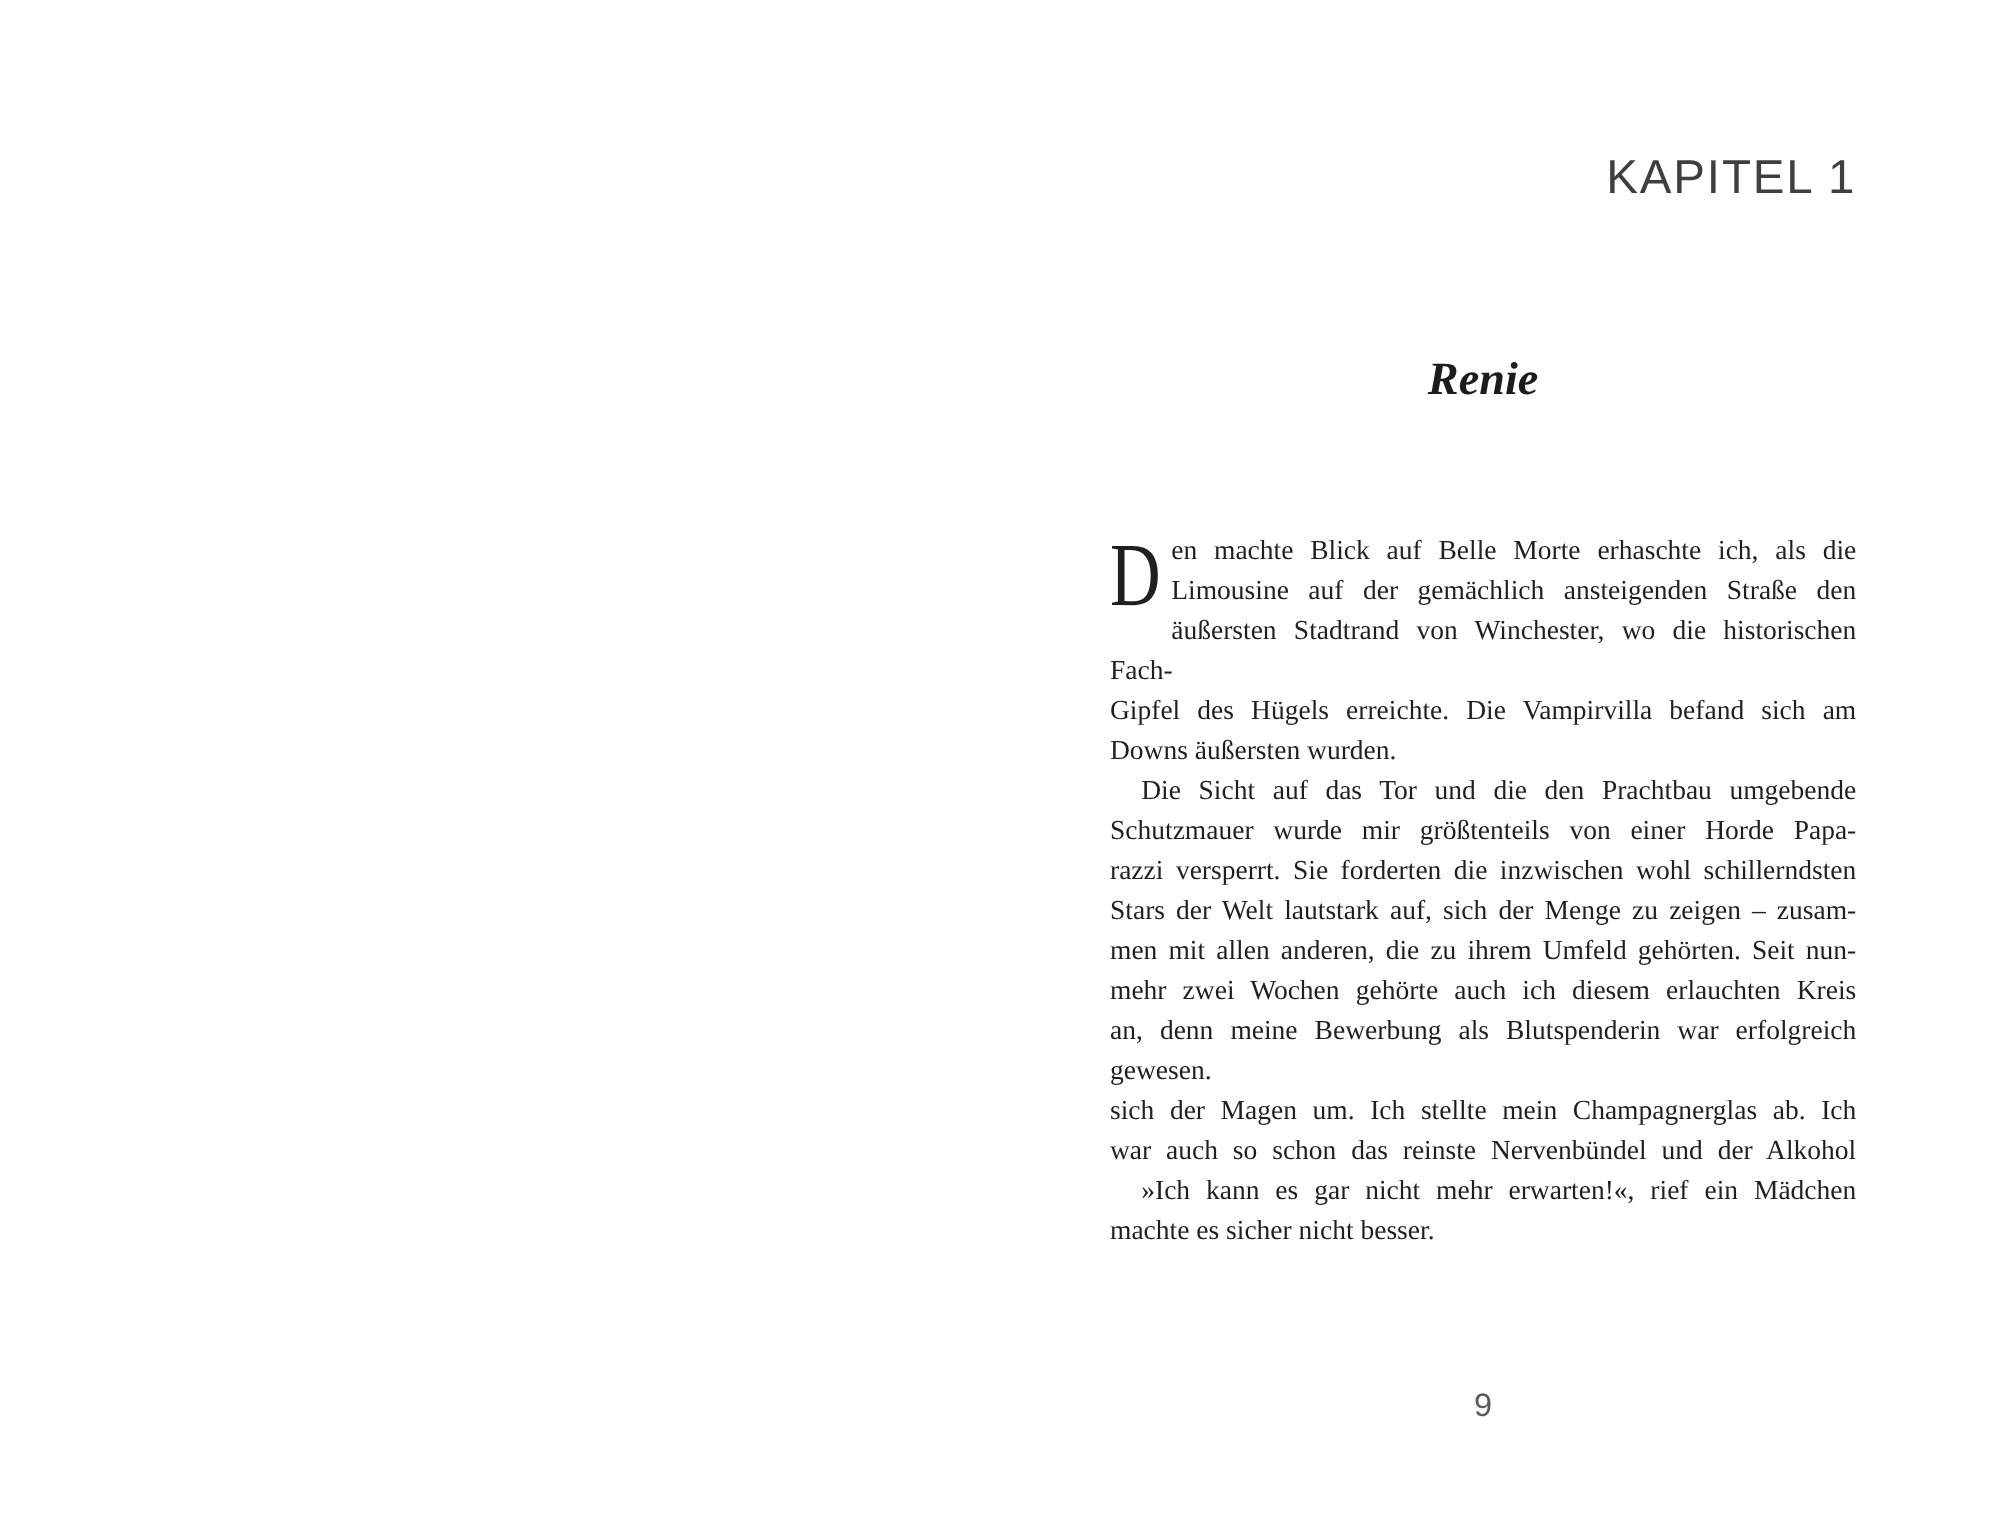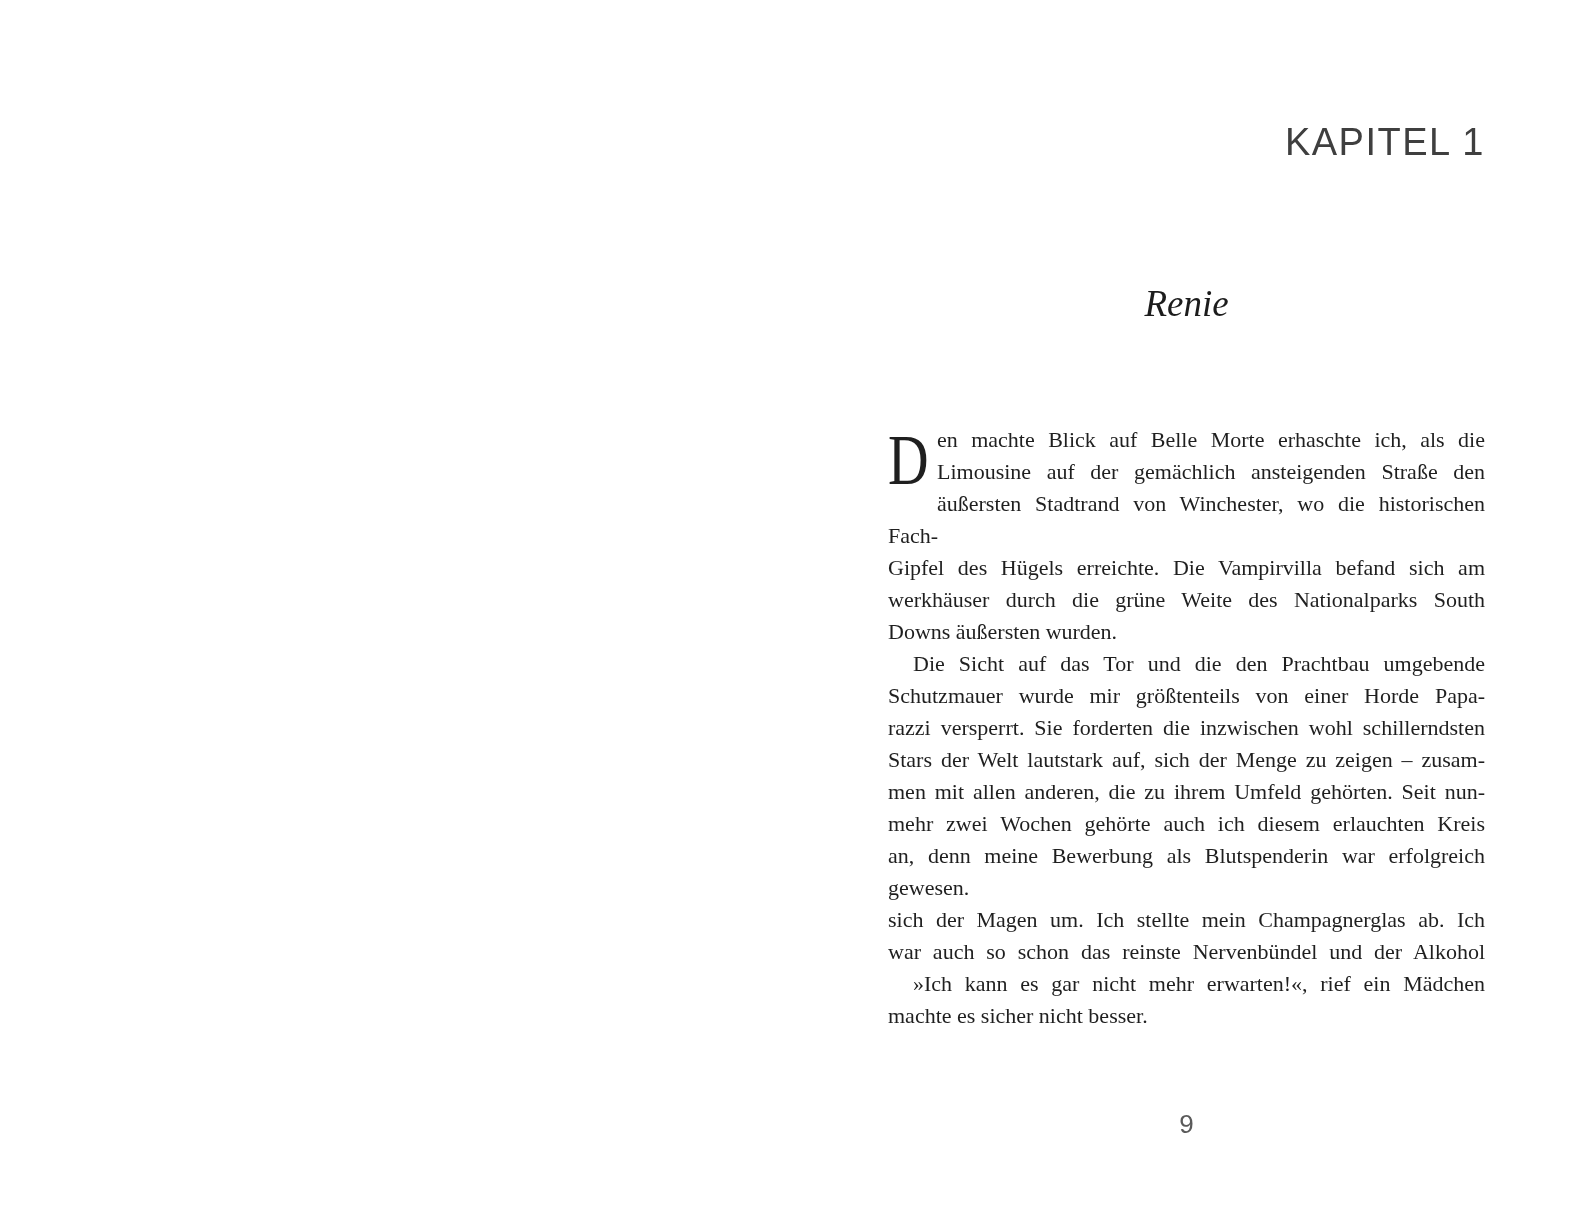--- a/index.html
+++ b/index.html
@@ -36,20 +36,21 @@
   .pov-name {
     position: absolute;
     left: 888px;
     top: 281px;
     width: 597px;
     text-align: center;
     font-style: italic;
     font-size: 37px;
     line-height: 46px;
     color: #1c1c1c;
+    font-weight: bold;
   }
   .body-text {
     position: absolute;
     left: 888px;
     top: 424px;
     width: 597px;
     font-size: 22px;
     line-height: 32px;
     color: #1f1f1f;
   }
@@ -100,21 +101,20 @@
   <div class="pov-name">Renie</div>
 
   <div class="body-text" id="body-text">
       <div class="dropcap-float">
         <span class="glyph">D</span>
       </div>
       <div class="line">en machte Blick auf Belle Morte erhaschte ich, als die</div>
       <div class="line">Limousine auf der gemächlich ansteigenden Straße den</div>
       <div class="line">äußersten Stadtrand von Winchester, wo die historischen Fach-</div>
       <div class="line">Gipfel des Hügels erreichte. Die Vampirvilla befand sich am</div>
-      <div class="line">werkhäuser durch die grüne Weite des Nationalparks South</div>
       <div class="line endp">Downs äußersten wurden.</div>
       <div class="line indent">Die Sicht auf das Tor und die den Prachtbau umgebende</div>
       <div class="line">Schutzmauer wurde mir größtenteils von einer Horde Papa-</div>
       <div class="line">razzi versperrt. Sie forderten die inzwischen wohl schillerndsten</div>
       <div class="line">Stars der Welt lautstark auf, sich der Menge zu zeigen – zusam-</div>
       <div class="line">men mit allen anderen, die zu ihrem Umfeld gehörten. Seit nun-</div>
       <div class="line">mehr zwei Wochen gehörte auch ich diesem erlauchten Kreis</div>
       <div class="line">an, denn meine Bewerbung als Blutspenderin war erfolgreich</div>
       <div class="line endp">gewesen.</div>
       <div class="line">sich der Magen um. Ich stellte mein Champagnerglas ab. Ich</div>

